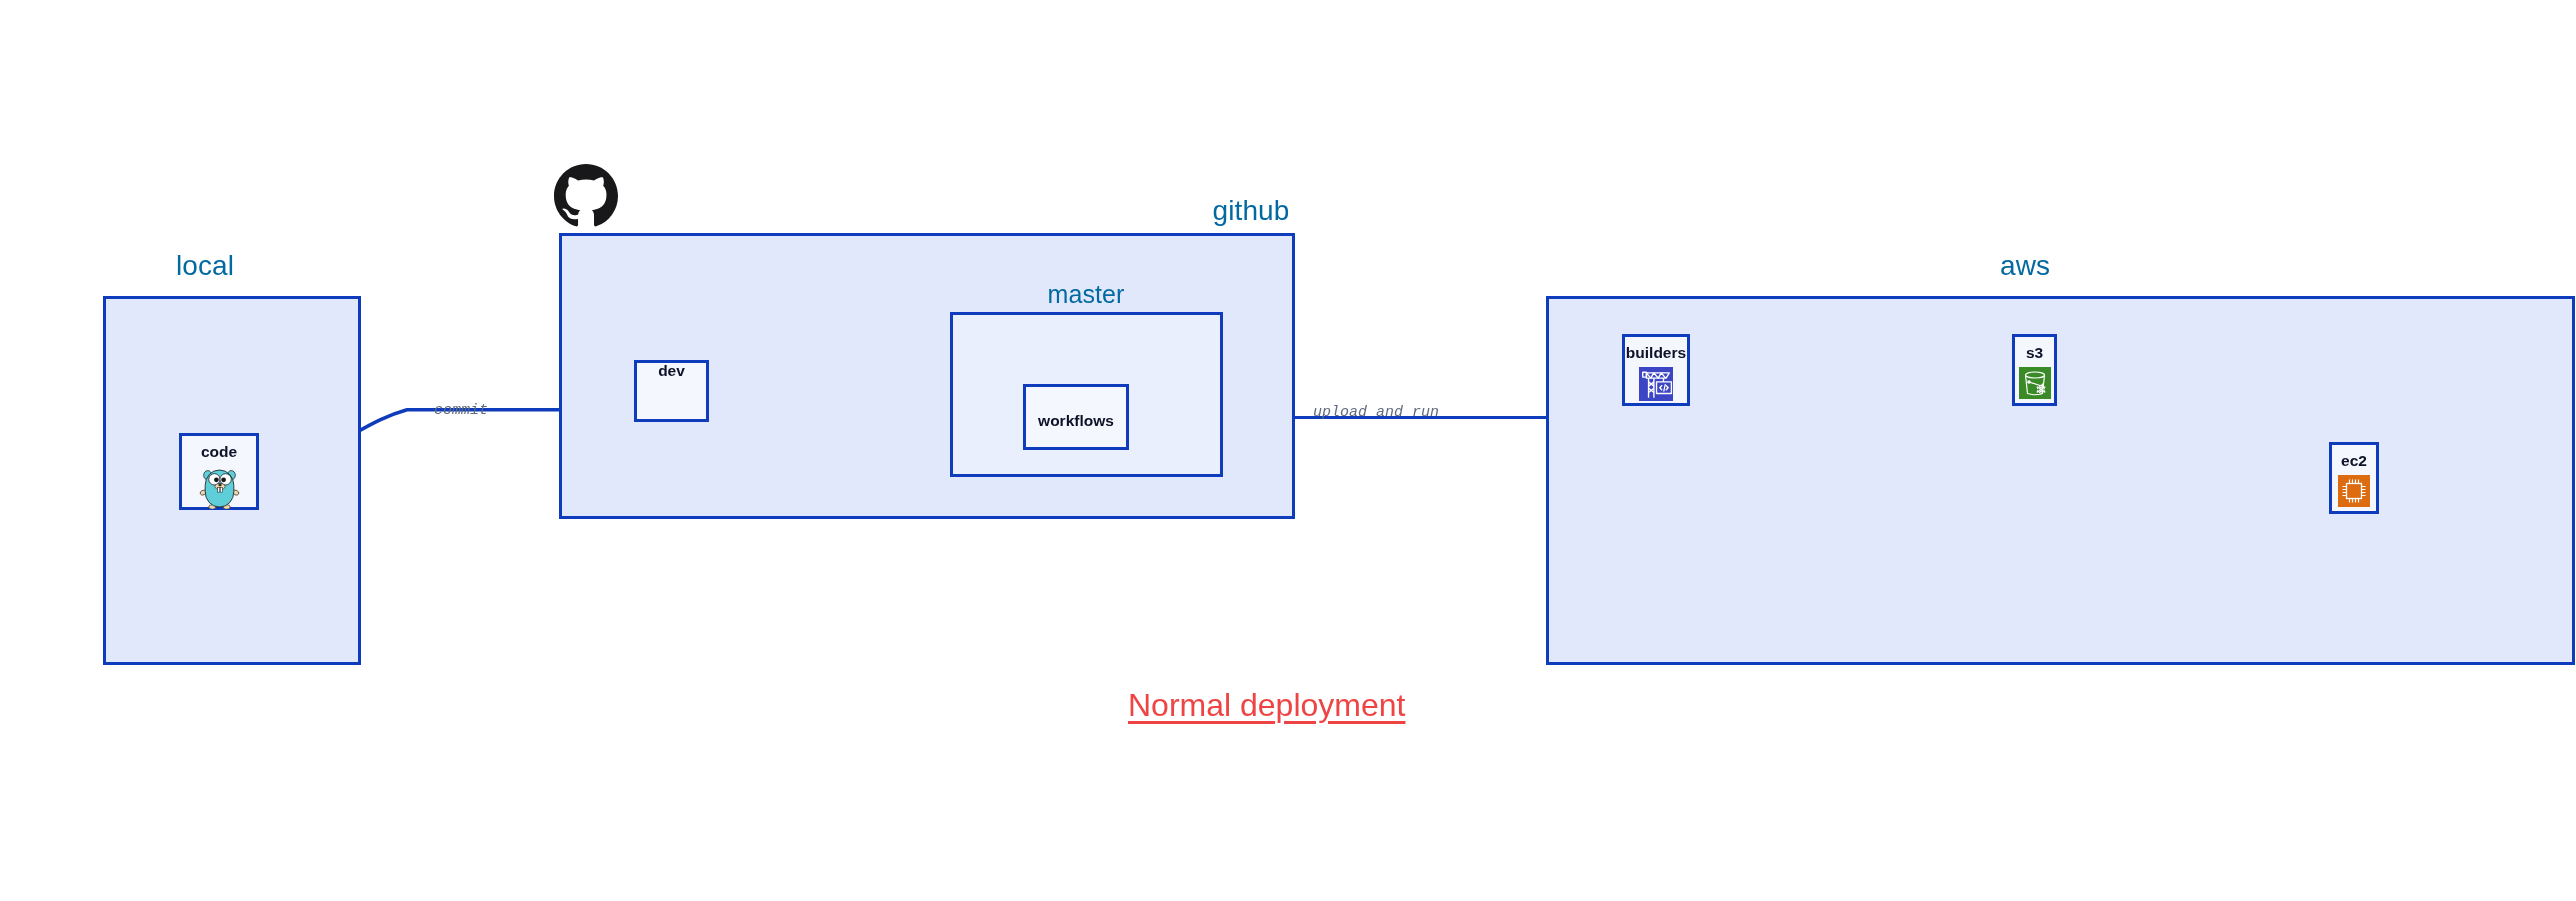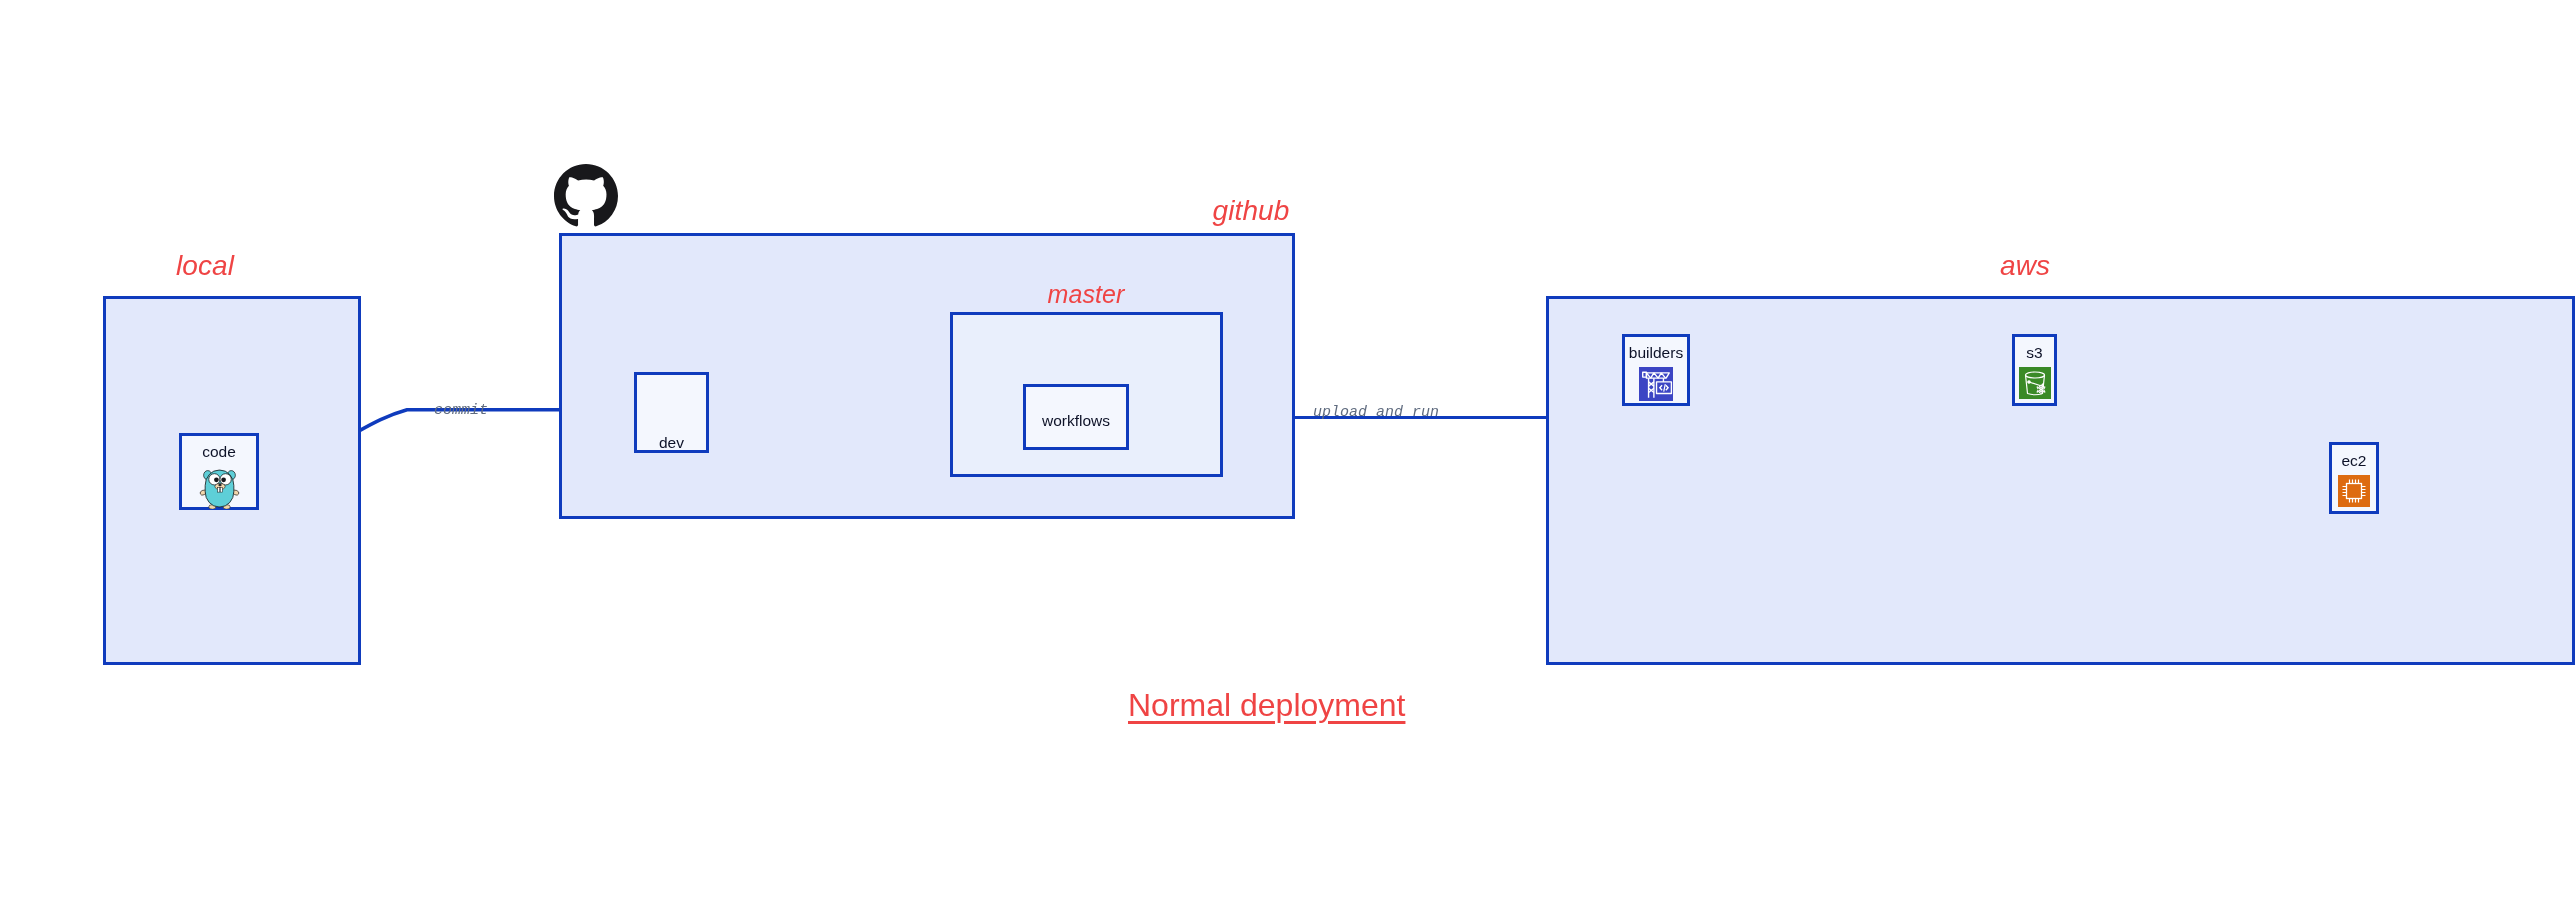--- a/index.html
+++ b/index.html
@@ -28,45 +28,44 @@
     background: #e2e8fb;
     border: 3.6px solid #0f3bbd;
     box-sizing: border-box;
   }
   .cluster.inner {
     background: #e9effc;
     border-width: 3.1px;
   }
   .cluster-label {
     position: absolute;
-    color: #ef4444;
+    color: #0369a1;
     font-size: 28px;
     font-weight: 400;
     letter-spacing: 0.1px;
     white-space: nowrap;
     line-height: 1;
-    font-style: italic;
   }
   .cluster-label.small {
     font-size: 25px;
   }
 
   
   .node {
     position: absolute;
     background: #f4f7fe;
     border: 3.1px solid #0f3bbd;
     box-sizing: border-box;
     display: flex;
     flex-direction: column;
     align-items: center;
   }
   .node-label {
     font-size: 15.5px;
-    font-weight: normal;
+    font-weight: bold;
     color: #0d1228;
     white-space: nowrap;
     line-height: 1;
     margin-top: 8.2px;
   }
   .node-icon {
     margin-top: 6.2px;
     line-height: 0;
   }
 
@@ -185,21 +184,21 @@
         0-.87.31-1.59.82-2.15-.08-.2-.36-1.02.08-2.12 0 0 .67-.21 2.2.82.64-.18 1.32-.27 2-.27.68 0
         1.36.09 2 .27 1.53-1.04 2.2-.82 2.2-.82.44 1.1.16 1.92.08 2.12.51.56.82 1.27.82 2.15 0
         3.07-1.87 3.75-3.65 3.95.29.25.54.73.54 1.48 0 1.07-.01 1.93-.01 2.2 0 .21.15.46.55.38A8.012
         8.012 0 0 0 16 8c0-4.42-3.58-8-8-8z"></path>
     </svg>
   </div>
 
   <div class="cluster-label" style="left:1251px; top:197px; transform:translateX(-50%);">github</div>
   <div class="cluster" style="left:559px; top:233px; width:736px; height:286px;"></div>
 
-  <div class="node" style="left:634px; top:372px; width:75px; height:81px; justify-content:flex-end;">
+  <div class="node" style="left:634px; top:360px; width:75px; height:62px; justify-content:flex-start;">
     <div class="node-label" style="margin-top:0;">dev</div>
   </div>
 
   <div class="cluster-label small" style="left:1086px; top:282px; transform:translateX(-50%);">master</div>
   <div class="cluster inner" style="left:950px; top:312px; width:273px; height:165px;"></div>
 
   <div class="node" style="left:1023px; top:384px; width:106px; height:66px; justify-content:center;">
     <div class="node-label" style="margin-top:8px;">workflows</div>
   </div>
 

